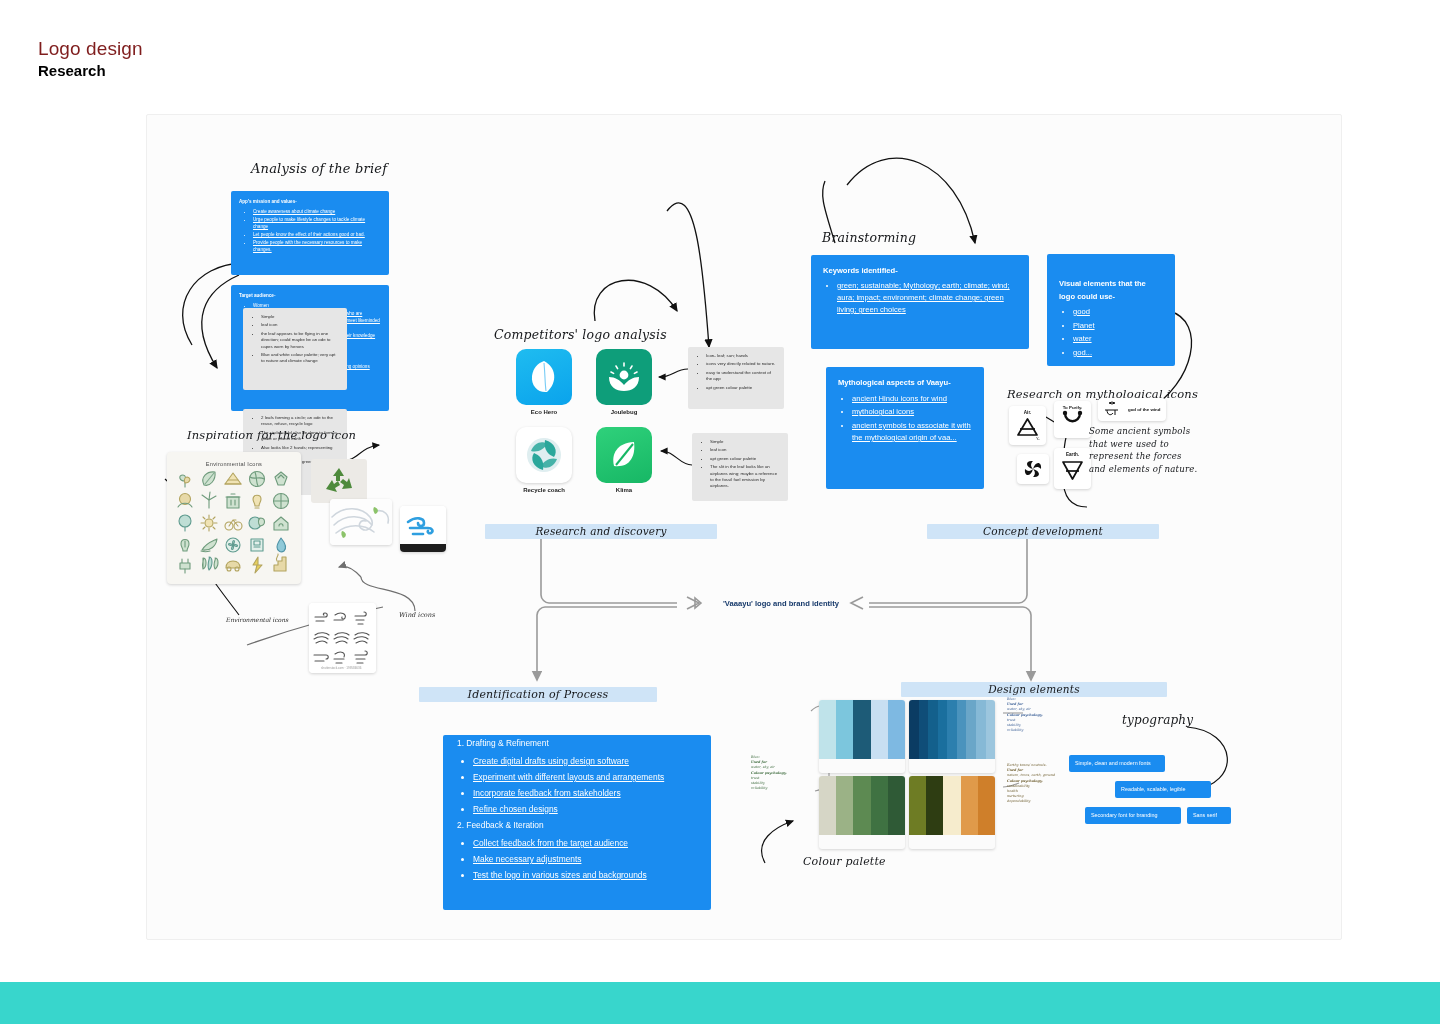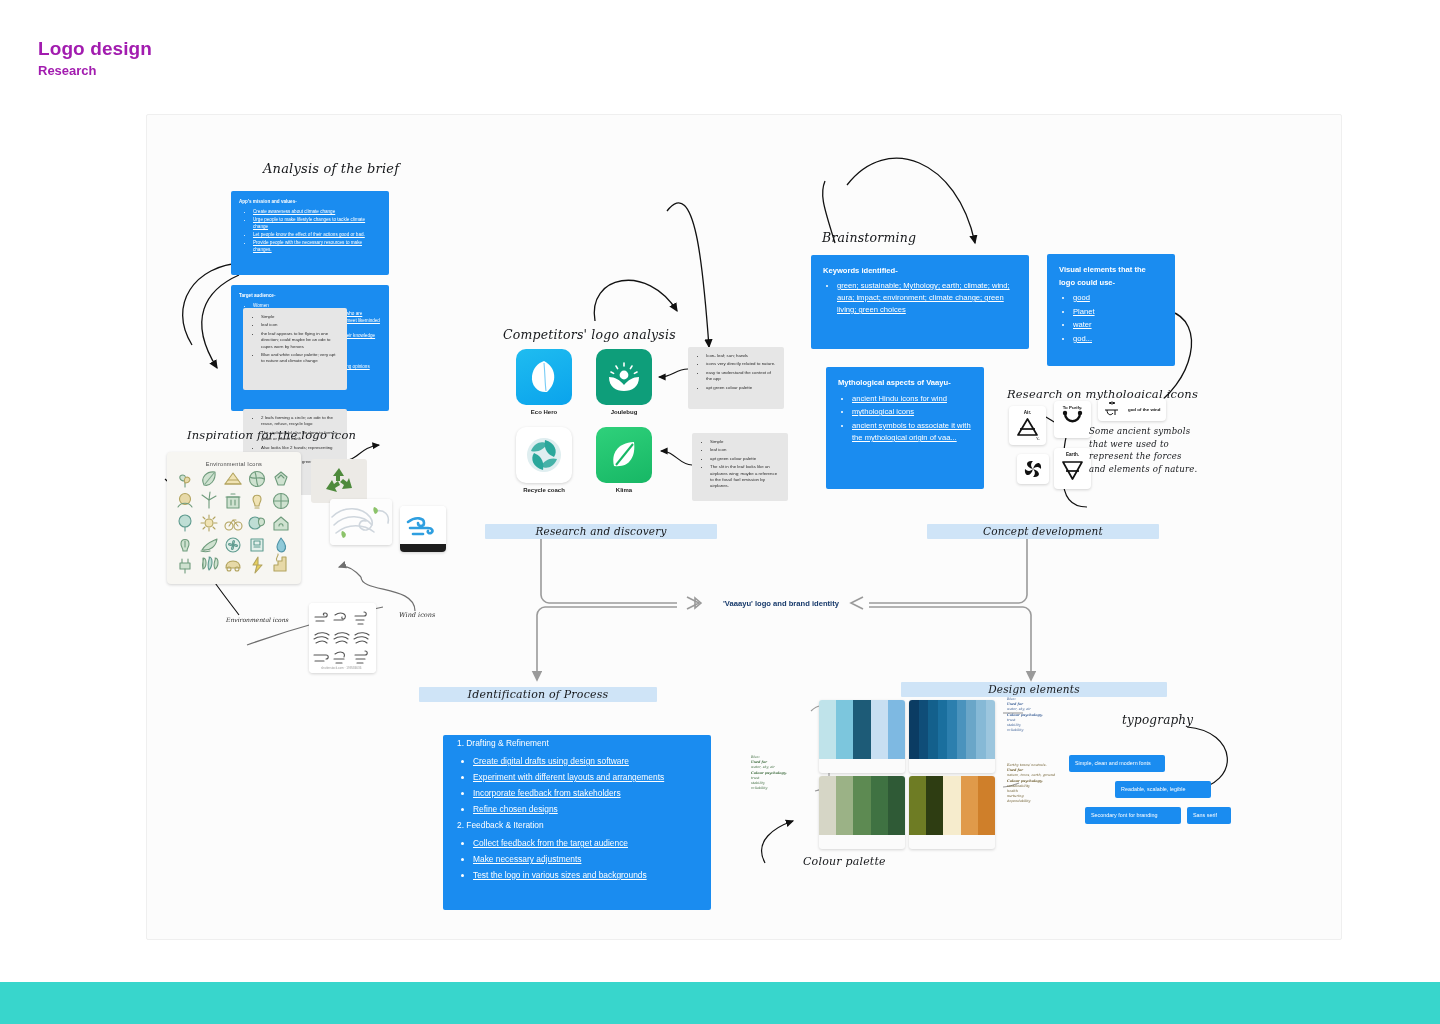--- a/index.html
+++ b/index.html
@@ -3,22 +3,22 @@
 <meta charset="utf-8">
 <style>
   html,body{margin:0;padding:0;}
   body{
     width:1440px;height:1024px;overflow:hidden;position:relative;
     background:#ffffff;
     font-family:"Liberation Sans","DejaVu Sans",sans-serif;
   }
   
   #header{position:absolute;left:38px;top:38px;}
-  #header .t1{font-size:19px;font-weight:bold;color:#a21caf;letter-spacing:.1px;line-height:22px;}
-  #header .t2{font-size:13px;font-weight:bold;color:#a21caf;line-height:20px;margin-top:1px;}
+  #header .t1{font-size:19px;font-weight:normal;color:#7f1d1d;letter-spacing:.1px;line-height:22px;}
+  #header .t2{font-size:15px;font-weight:bold;color:#000000;line-height:20px;margin-top:1px;}
 
   
   #canvas{
     position:absolute;left:146px;top:114px;width:1194px;height:824px;
     background:#fcfcfc;border:1px solid #efefef;border-radius:2px;
   }
   #footerbar{position:absolute;left:0;top:982px;width:1440px;height:42px;background:#38d6cc;}
 
   
   .abs{position:absolute;}
@@ -116,21 +116,21 @@
 
     <path d="M618,748 C606,726 628,712 646,706" fill="none" stroke="#111" stroke-width="1.2" marker-end="url(#ah)"></path>
 
     <path d="M1040,612 C1090,616 1096,668 1044,676" fill="none" stroke="#111" stroke-width="1.2" marker-end="url(#ah)"></path>
 
     <path d="M664,596 C672,588 682,590 682,600 L682,664 C682,672 676,674 668,676" fill="none" stroke="#9a9a9a" stroke-width="1.1"></path>
     <path d="M856,598 L876,598" fill="none" stroke="#9a9a9a" stroke-width="1.1"></path>
     <path d="M856,672 C862,672 866,670 872,668" fill="none" stroke="#9a9a9a" stroke-width="1.1"></path>
   </svg>
 
-  <div class="abs hand" style="left:116px;top:46px;font-size:13px;">Analysis of the brief</div>
+  <div class="abs hand" style="left:104px;top:46px;font-size:13px;">Analysis of the brief</div>
 
   <div class="abs bluebox" style="left:84px;top:76px;width:158px;height:84px;padding:7px 8px;font-size:4.6px;line-height:7px;">
     <b>App's mission and values-</b>
     <ul>
       <li>Create awareness about climate change</li>
       <li>Urge people to make lifestyle changes to tackle climate change</li>
       <li>Let people know the effect of their actions good or bad.</li>
       <li>Provide people with the necessary resources to make changes.</li>
     </ul>
   </div>
@@ -140,21 +140,21 @@
     <ul>
       <li>Women</li>
       <li>People from the ages of 20yrs -55yrs. people who are enthusiastic about the environment looking to meet likeminded people.</li>
       <li>Influential figures who are looking to spread their knowledge and share their experiences through tutorials.</li>
       <li>Climate change activists</li>
       <li>People who are new to green concepts</li>
       <li>Students, young blooded individuals, with strong opinions</li>
     </ul>
   </div>
 
-  <div class="abs hand" style="left:356px;top:212px;font-size:12.5px;">Competitors' logo analysis</div>
+  <div class="abs hand" style="left:347px;top:212px;font-size:12.5px;">Competitors' logo analysis</div>
 
   <div class="abs greybox" style="left:96px;top:193px;width:104px;height:82px;padding:6px 7px;font-size:4.4px;line-height:6.4px;">
     <ul>
       <li>Simple</li>
       <li>leaf icon</li>
       <li>the leaf appears to be flying in one direction; could maybe be an ode to capes worn by heroes</li>
       <li>Blue and white colour palette; very apt to nature and climate change</li>
     </ul>
   </div>
 
@@ -452,21 +452,21 @@
 
   <div class="abs hand" style="left:675px;top:115px;font-size:12.5px;">Brainstorming</div>
 
   <div class="abs bluebox" style="left:664px;top:140px;width:218px;height:94px;padding:10px 12px;font-size:7.6px;line-height:12px;">
     <b>Keywords identified-</b>
     <ul>
       <li>green; sustainable; Mythology; earth; climate; wind; aura; impact; environment; climate change; green living; green choices</li>
     </ul>
   </div>
 
-  <div class="abs bluebox" style="left:900px;top:139px;width:128px;height:112px;padding:10px 12px;font-size:7.6px;line-height:12.5px;">
+  <div class="abs bluebox" style="left:900px;top:139px;width:128px;height:112px;padding:24px 12px;font-size:7.6px;line-height:12.5px;">
     <b>Visual elements that the logo could use-</b>
     <ul>
       <li>good</li>
       <li>Planet</li>
       <li>water</li>
       <li>god...</li>
     </ul>
   </div>
 
   <div class="abs bluebox" style="left:679px;top:252px;width:158px;height:122px;padding:10px 12px;font-size:7.6px;line-height:12.5px;">

